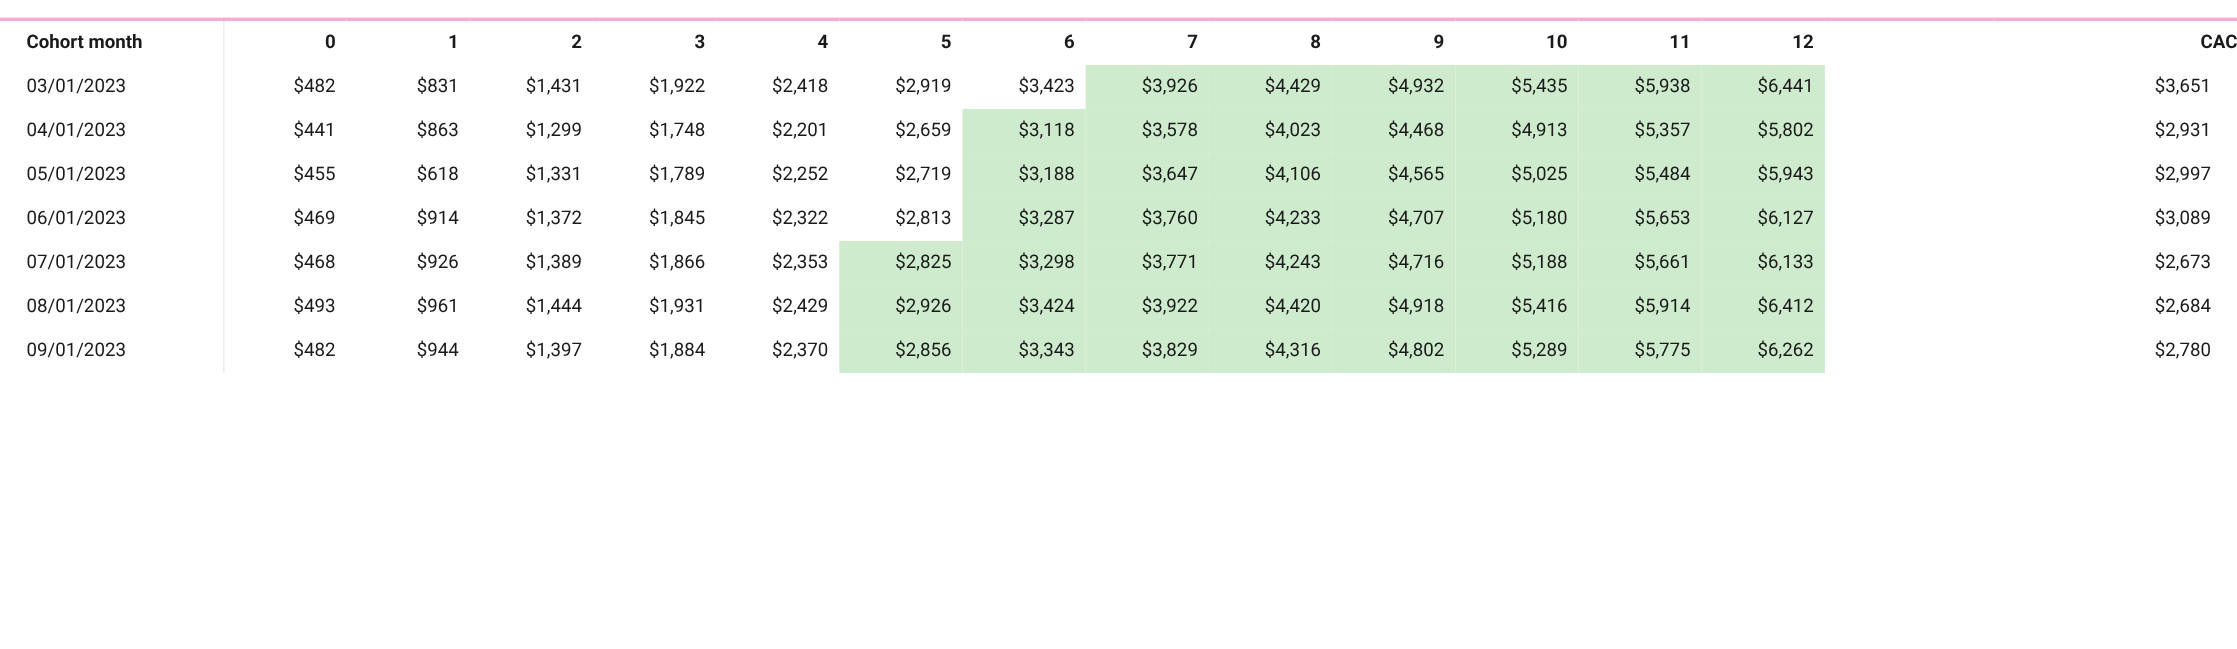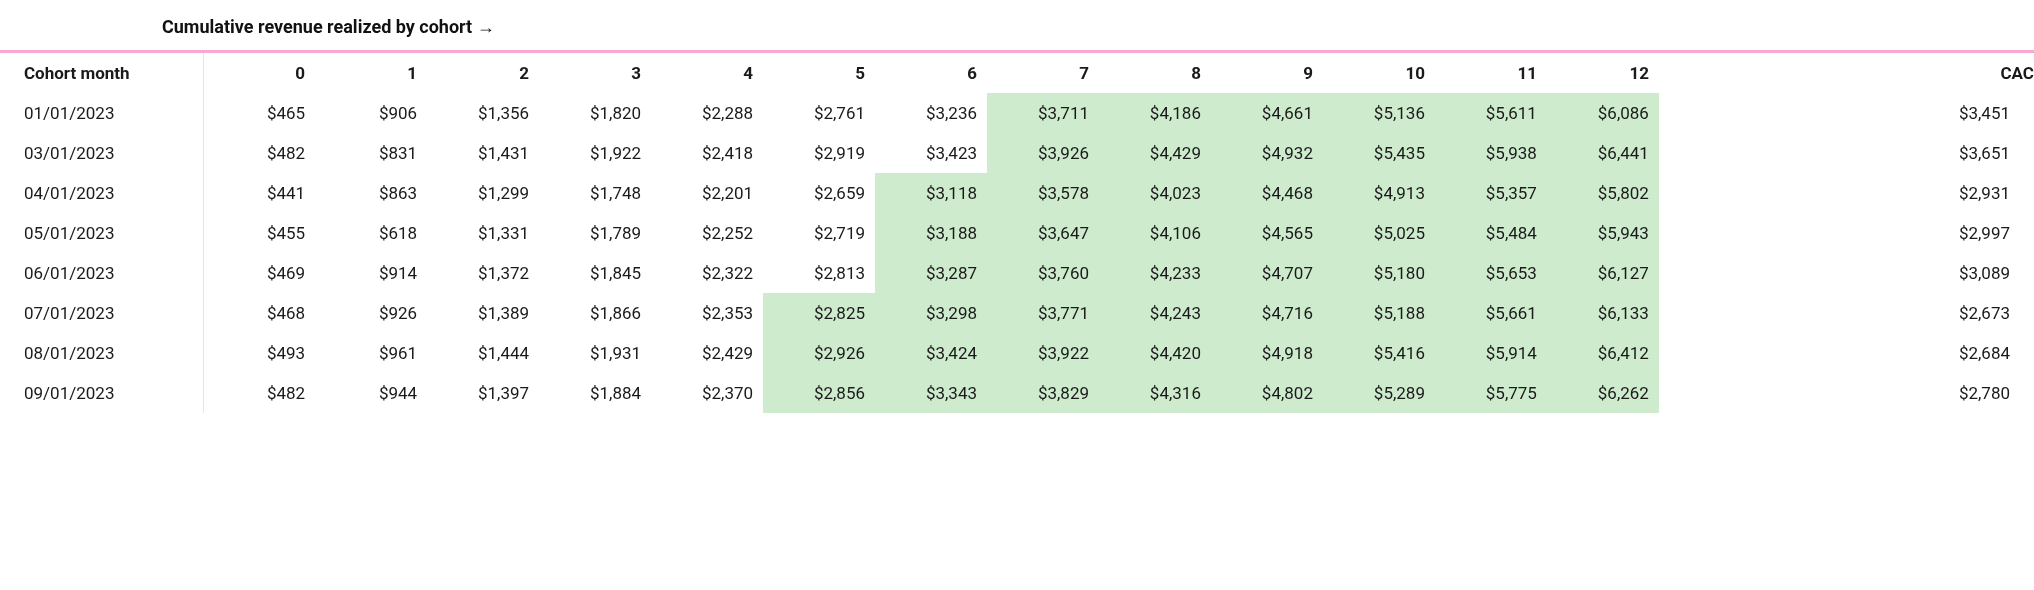--- a/index.html
+++ b/index.html
@@ -70,21 +70,20 @@
     border-top: 3px solid #f9a8d4;
   }
   td.highlight {
     background: #ceeccd;
   }
 </style>
 </head>
 <body>
 
 <div class="wrap">
-  <div class="header">Cumulative revenue realized by cohort →</div>
   <table>
     <colgroup>
       <col class="cohort-col">
       <col class="period-col">
         <col class="period-col">
         <col class="period-col">
         <col class="period-col">
       <col class="period-col">
         <col class="period-col">
         <col class="period-col">
@@ -112,38 +111,20 @@
         <th class="period-col">9</th>
         <th class="period-col">10</th>
         <th class="period-col">11</th>
         <th class="period-col">12</th>
         <th class="spacer-col"></th>
         <th class="cac-col">CAC</th>
       </tr>
     </thead>
     <tbody id="tbody">
         <tr>
-          <td class="cohort-col">01/01/2023</td>
-          <td class="period-col">$465</td>
-          <td class="period-col">$906</td>
-          <td class="period-col">$1,356</td>
-          <td class="period-col">$1,820</td>
-          <td class="period-col">$2,288</td>
-          <td class="period-col">$2,761</td>
-          <td class="period-col">$3,236</td>
-          <td class="period-col highlight">$3,711</td>
-          <td class="period-col highlight">$4,186</td>
-          <td class="period-col highlight">$4,661</td>
-          <td class="period-col highlight">$5,136</td>
-          <td class="period-col highlight">$5,611</td>
-          <td class="period-col highlight">$6,086</td>
-          <td class="spacer-col"></td>
-          <td class="cac-col">$3,451</td>
-        </tr>
-        <tr>
           <td class="cohort-col">03/01/2023</td>
           <td class="period-col">$482</td>
           <td class="period-col">$831</td>
           <td class="period-col">$1,431</td>
           <td class="period-col">$1,922</td>
           <td class="period-col">$2,418</td>
           <td class="period-col">$2,919</td>
           <td class="period-col">$3,423</td>
           <td class="period-col highlight">$3,926</td>
           <td class="period-col highlight">$4,429</td>

